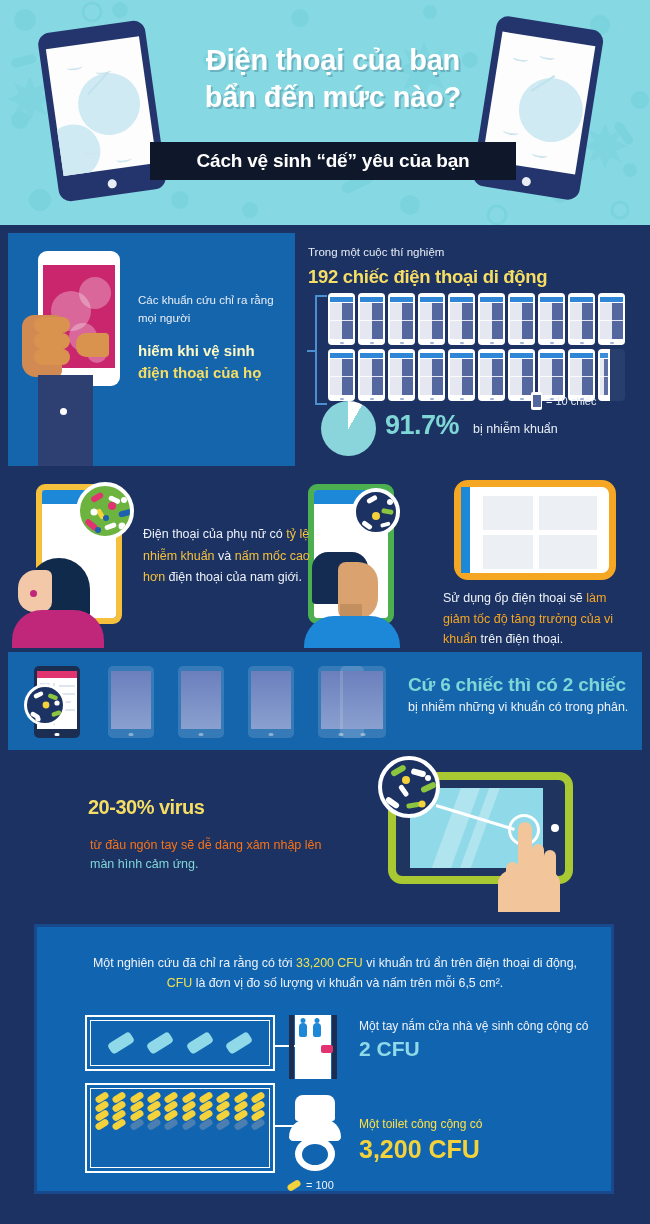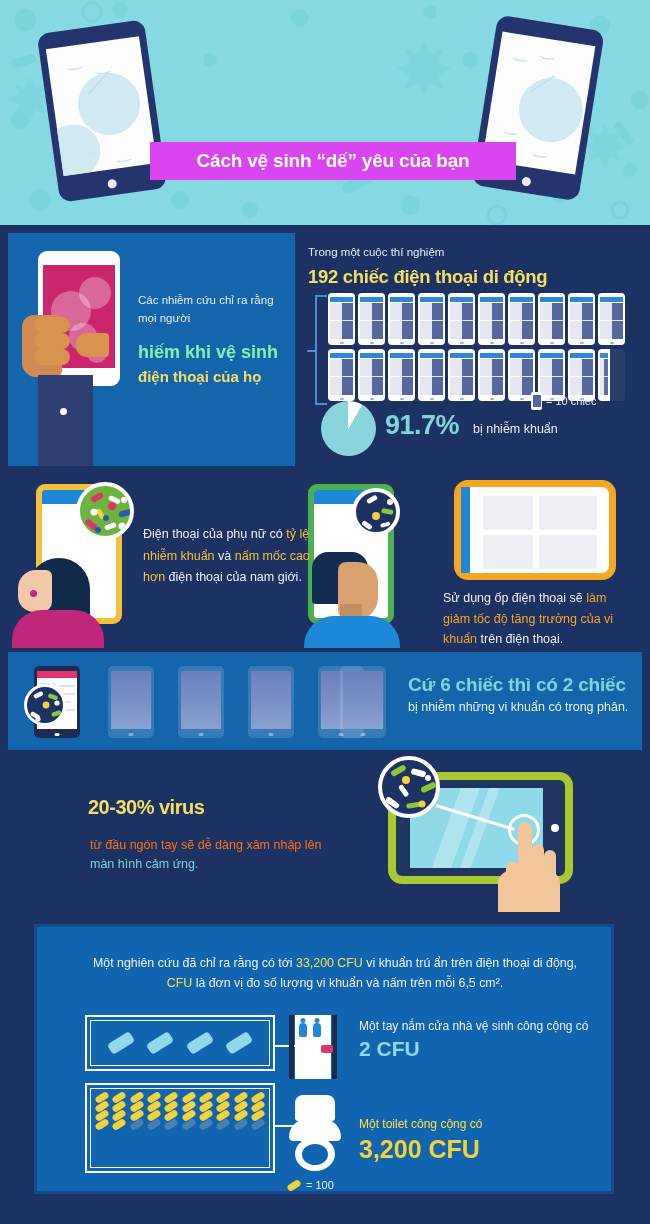--- a/index.html
+++ b/index.html
@@ -37,40 +37,40 @@
 
   .hdr-title {
     position: absolute; left: 150px; top: 42px; width: 366px;
     text-align: center; color: #ffffff;
     font-size: 29px; font-weight: bold; line-height: 1.28;
     text-shadow: 2px 2px 0 rgba(60,110,130,.35);
     letter-spacing: -0.2px;
   }
   .hdr-band {
     position: absolute; left: 150px; top: 142px; width: 366px; height: 38px;
-    background: #d946ef; display: flex; align-items: center; justify-content: center;
+    background: #0f172a; display: flex; align-items: center; justify-content: center;
   }
   .hdr-band span { color: #fff; font-size: 19px; font-weight: bold; letter-spacing: -0.2px; }
 
   
   .sec1 { position: absolute; left: 8px; top: 233px; width: 634px; height: 233px; background: #1b3263; }
   .sec1-left { position: absolute; left: 0; top: 0; width: 287px; height: 233px; background: #1565ad; }
 
   .hand-phone { position:absolute; left: 30px; top: 18px; width: 82px; height: 135px; background:#ffffff; border-radius: 9px; }
   .hand-phone .hpscr { position:absolute; left:5px; right:5px; top:14px; bottom:18px; background:#c9266e; overflow:hidden; }
   .hp-bub { position:absolute; border-radius:50%; background: rgba(255,255,255,.30); }
   .hand-fist { position:absolute; left: 14px; top: 82px; width: 40px; height: 62px; background:#d18a51; border-radius: 12px 6px 6px 14px; }
   .finger { position:absolute; left: 12px; width: 36px; height: 16px; background:#d9934f; border-radius: 9px; }
   .thumb { position:absolute; left: 68px; top: 100px; width: 33px; height: 24px; background:#d9934f; border-radius: 10px 4px 4px 10px; }
   .arm { position:absolute; left: 30px; top: 142px; width: 55px; height: 91px; background:#2e4071; }
   .arm-dot { position:absolute; left: 52px; top: 175px; width: 7px; height: 7px; border-radius:50%; background:#fff; }
 
   .s1-txt { position: absolute; left: 130px; top: 58px; width: 150px; }
   .s1-txt .l1 { color:#e8eef6; font-size: 11.5px; line-height: 1.6; }
-  .s1-txt .l2 { color:#86efac; font-size: 18px; font-weight: bold; margin-top: 14px; }
+  .s1-txt .l2 { color:#fef9c3; font-size: 15px; font-weight: bold; margin-top: 14px; }
   .s1-txt .l3 { color:#f6dd63; font-size: 15px; font-weight: bold; margin-top: 5px; }
 
   .sec1-right { position:absolute; left: 287px; top: 0; width: 347px; height: 233px; }
   .s1r-sub { position:absolute; left: 13px; top: 13px; color:#e6ecf5; font-size: 11.5px; }
   .s1r-hl { position:absolute; left: 13px; top: 33px; color:#f6dd63; font-size: 18.5px; font-weight: bold; letter-spacing:-0.3px; }
 
   .phonegrid { position:absolute; left: 33px; top: 60px; width: 310px; }
   .pgrow { display:flex; gap: 3px; margin-bottom: 4px; }
   .mini {
     width: 27px; height: 52px; background:#fff; border-radius: 4px;
@@ -271,20 +271,24 @@
         <div class="blob" style="left:28px; top:38px; width:64px; height:64px;"></div>
         <div class="squig" style="left:14px; top:20px;"></div>
         <div class="squig" style="left:40px; top:14px;"></div>
         <div class="squig" style="left:16px; top:94px;"></div>
         <div class="squig" style="left:48px; top:112px;"></div>
         <div style="position:absolute;left:34px;top:44px;width:28px;height:2px;background:#bfe2ec;transform:rotate(-42deg);"></div>
       </div>
       <div class="hm"></div>
     </div>
 
+    <div class="hdr-title">
+      <div>Điện thoại của bạn</div>
+      <div>bẩn đến mức nào?</div>
+    </div>
 
     <div class="hdr-band">
       <span>Cách vệ sinh “dế” yêu của bạn</span>
     </div>
   </div>
 
   <div class="sec1">
 
     <div class="sec1-left">
       <div class="hand-phone">
@@ -299,21 +303,21 @@
       <div class="hand-fist">
         <div class="finger" style="top:2px;"></div>
         <div class="finger" style="top:18px;"></div>
         <div class="finger" style="top:34px;"></div>
       </div>
       <div class="thumb"></div>
       <div class="arm"></div>
       <div class="arm-dot"></div>
 
       <div class="s1-txt">
-        <div class="l1">Các nhiễm cứu chỉ ra rằng mọi người</div>
+        <div class="l1">Các khuẩn cứu chỉ ra rằng mọi người</div>
         <div class="l2">hiếm khi vệ sinh</div>
         <div class="l3">điện thoại của họ</div>
       </div>
     </div>
 
     <div class="sec1-right">
       <div class="s1r-sub">Trong một cuộc thí nghiệm</div>
       <div class="s1r-hl">192 chiếc điện thoại di động</div>
 
       <div class="bracket"></div>

